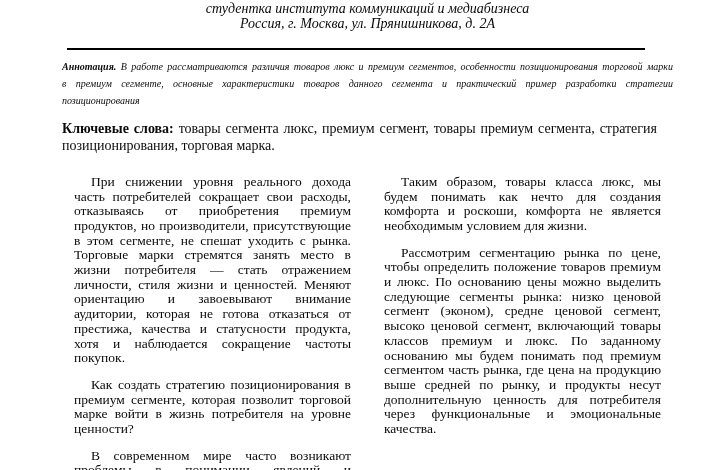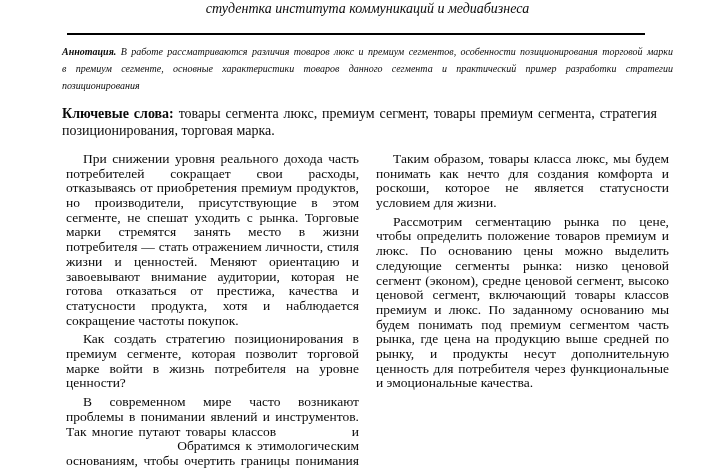--- a/index.html
+++ b/index.html
@@ -62,48 +62,49 @@
     font-size: 13.5px;
     line-height: 14.7px;
     text-align: justify;
     hyphens: auto;
   }
   .col {
     flex: 1 1 0;
     min-width: 0;
   }
   .col p {
-    margin: 4px;
+    margin: 12px;
   }
   .col p.ind {
     text-indent: 17px;
   }
 </style>
 </head>
 <body>
 
 <div class="page">
 
   <div class="author-block">
     <div>студентка института коммуникаций и медиабизнеса</div>
+    <div>Россия, г. Москва, ул. Прянишникова, д. 2А</div>
   </div>
 
   <hr class="rule">
 
   <p class="abstract"><span class="lead">Аннотация.</span> <span>В работе рассматриваются различия товаров люкс и премиум сегментов, особенности позиционирования торговой марки в премиум сегменте, основные характеристики товаров данного сегмента и практический пример разработки стратегии позиционирования</span></p>
 
   <p class="keywords"><span class="lead">Ключевые слова:</span> <span>товары сегмента люкс, премиум сегмент, товары премиум сегмента, стратегия позиционирования, торговая марка.</span></p>
 
   <div class="columns">
     <div class="col">
       <p class="ind">При снижении уровня реального дохода часть потребителей сокращает свои расходы, отказываясь от приобретения премиум продуктов, но производители, присутствующие в этом сегменте, не спешат уходить с рынка. Торговые марки стремятся занять место в жизни потребителя — стать отражением личности, стиля жизни и ценностей. Меняют ориентацию и завоевывают внимание аудитории, которая не готова отказаться от престижа, качества и статусности продукта, хотя и наблюдается сокращение частоты покупок.</p>
       <p class="ind">Как создать стратегию позиционирования в премиум сегменте, которая позволит торговой марке войти в жизнь потребителя на уровне ценности?</p>
       <p class="ind">В современном мире часто возникают проблемы в понимании явлений и инструментов. Так многие путают товары классов &nbsp;&nbsp;&nbsp;&nbsp;&nbsp;&nbsp;&nbsp;&nbsp;&nbsp;&nbsp;&nbsp;&nbsp; и &nbsp;&nbsp;&nbsp;&nbsp;&nbsp;&nbsp;&nbsp;&nbsp;&nbsp;&nbsp;&nbsp;&nbsp;&nbsp;&nbsp;&nbsp;&nbsp;&nbsp;&nbsp;&nbsp;&nbsp; Обратимся к этимологическим основаниям, чтобы очертить границы понимания премиум сегмента.</p>
 
     </div>
     <div class="col">
-      <p class="ind">Таким образом, товары класса люкс, мы будем понимать как нечто для создания комфорта и роскоши, которое не является статусности условием для жизни.</p>
+      <p class="ind">Таким образом, товары класса люкс, мы будем понимать как нечто для создания комфорта и роскоши, комфорта не является необходимым условием для жизни.</p>
       <p class="ind">Рассмотрим сегментацию рынка по цене, чтобы определить положение товаров премиум и люкс. По основанию цены можно выделить следующие сегменты рынка: низко ценовой сегмент (эконом), средне ценовой сегмент, высоко ценовой сегмент, включающий товары классов премиум и люкс. По заданному основанию мы будем понимать под премиум сегментом часть рынка, где цена на продукцию выше средней по рынку, и продукты несут дополнительную ценность для потребителя через функциональные и эмоциональные качества.</p>
 
     </div>
   </div>
 
 </div>
 
 </body></html>

